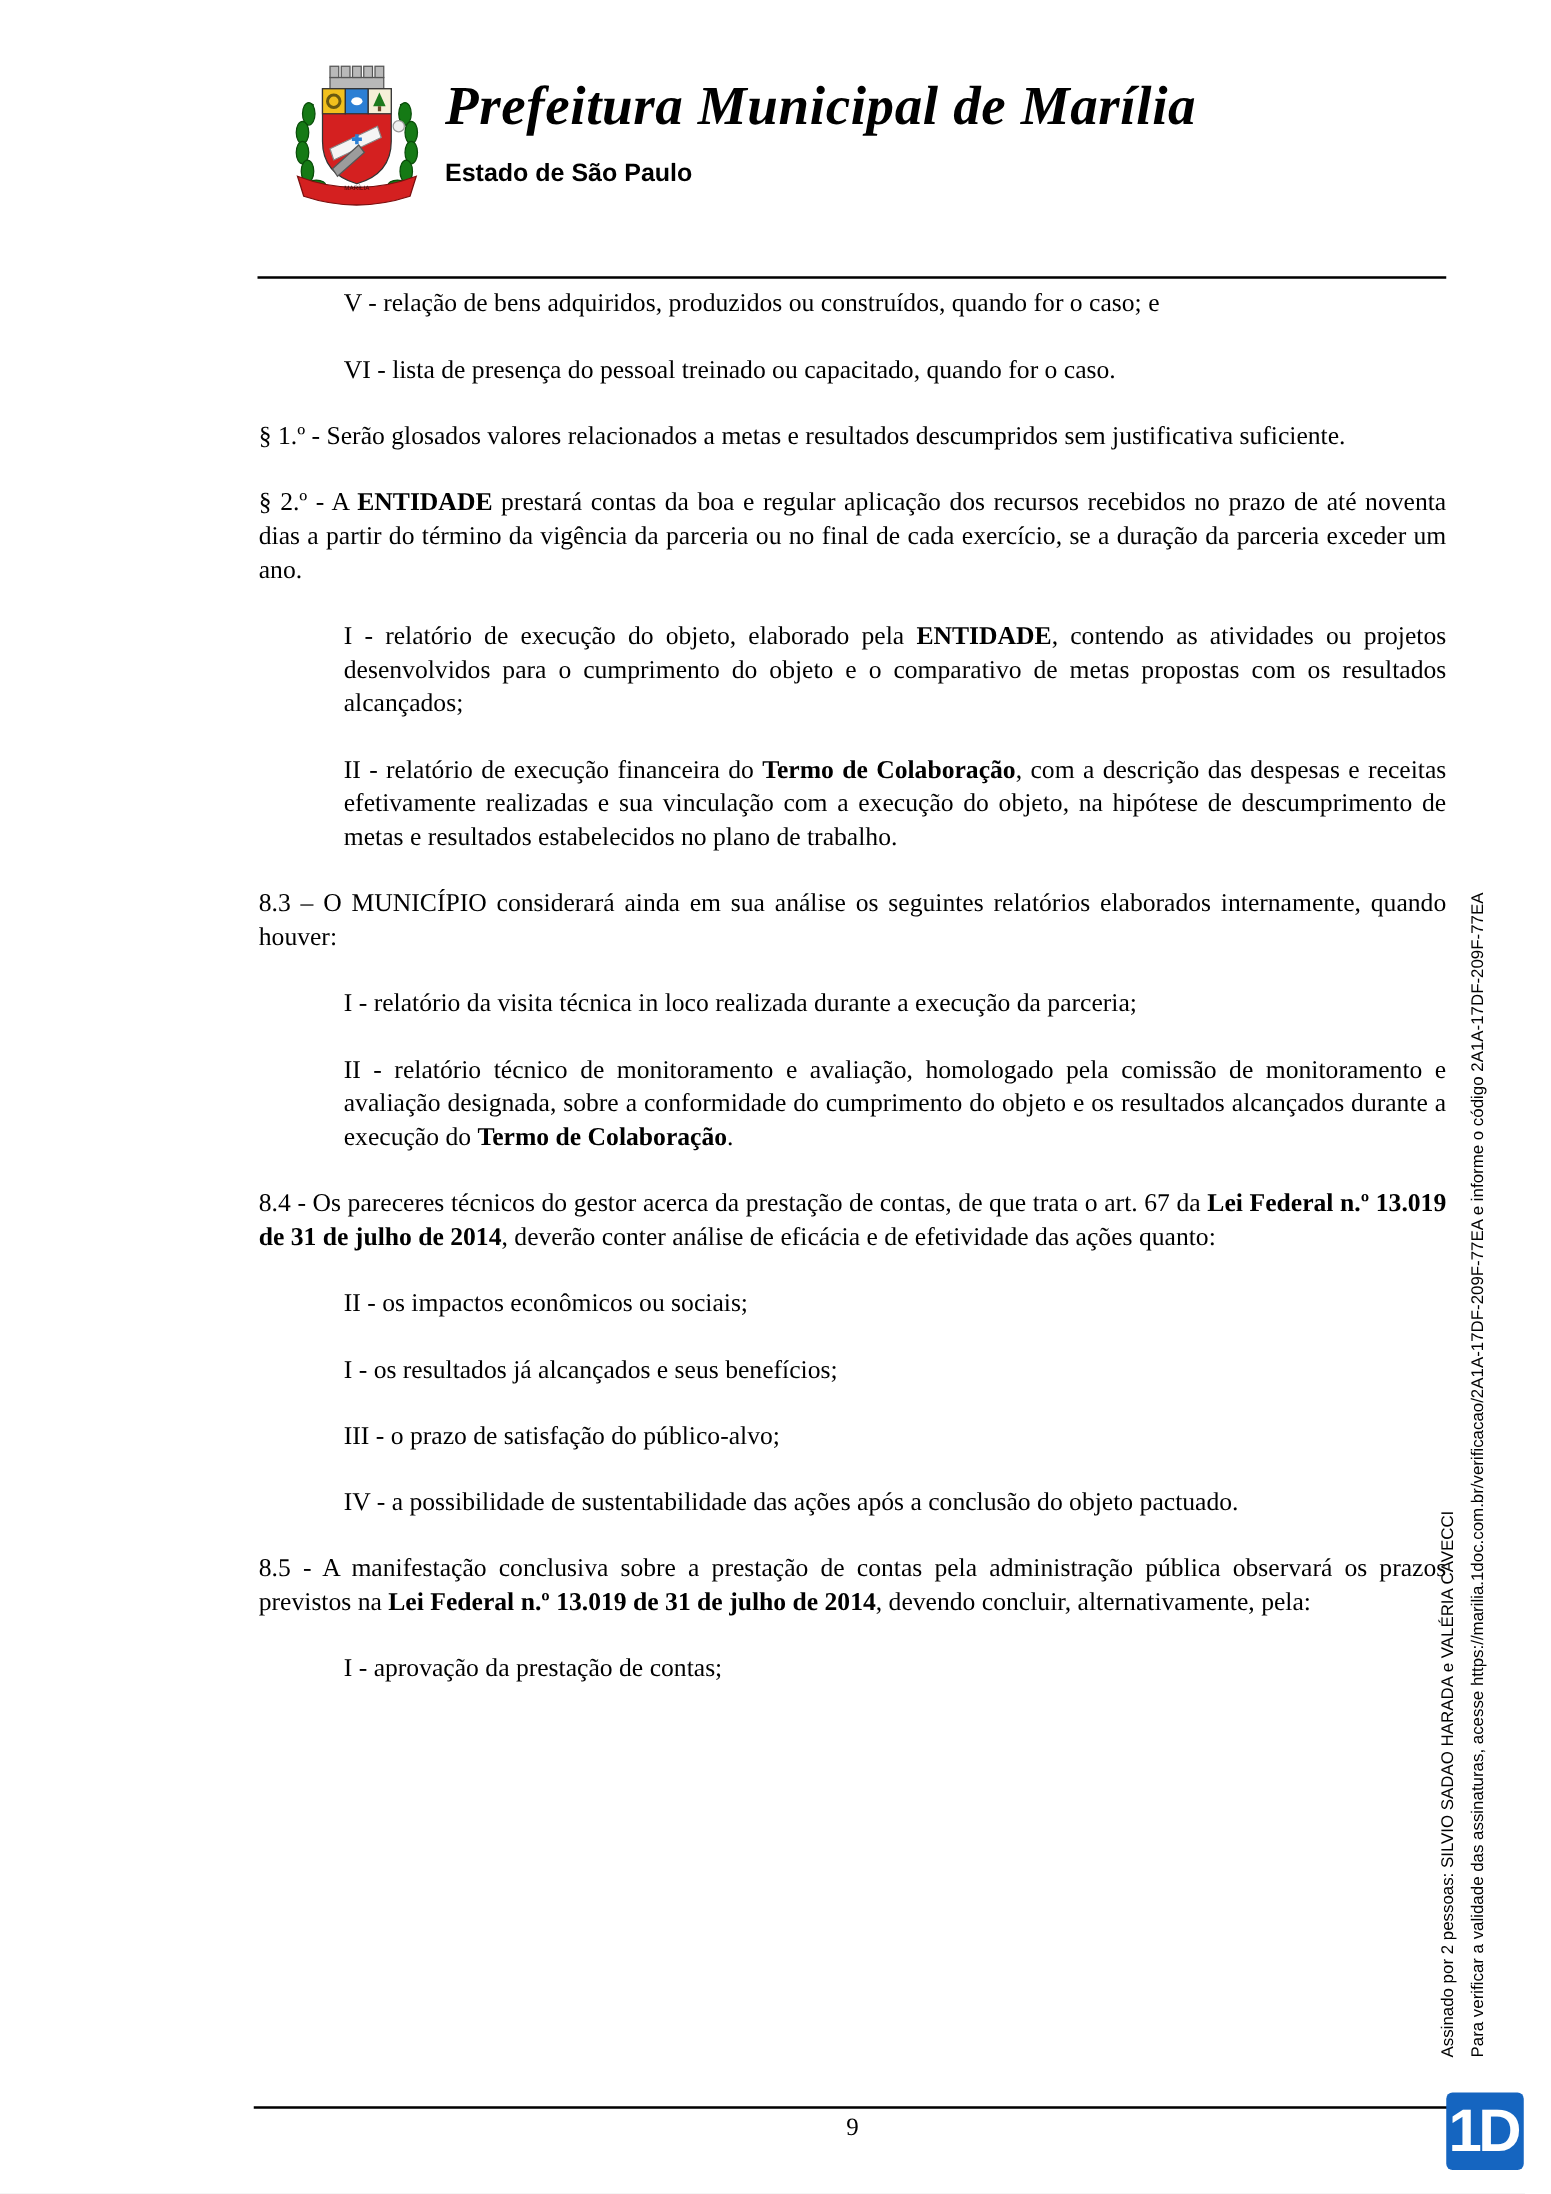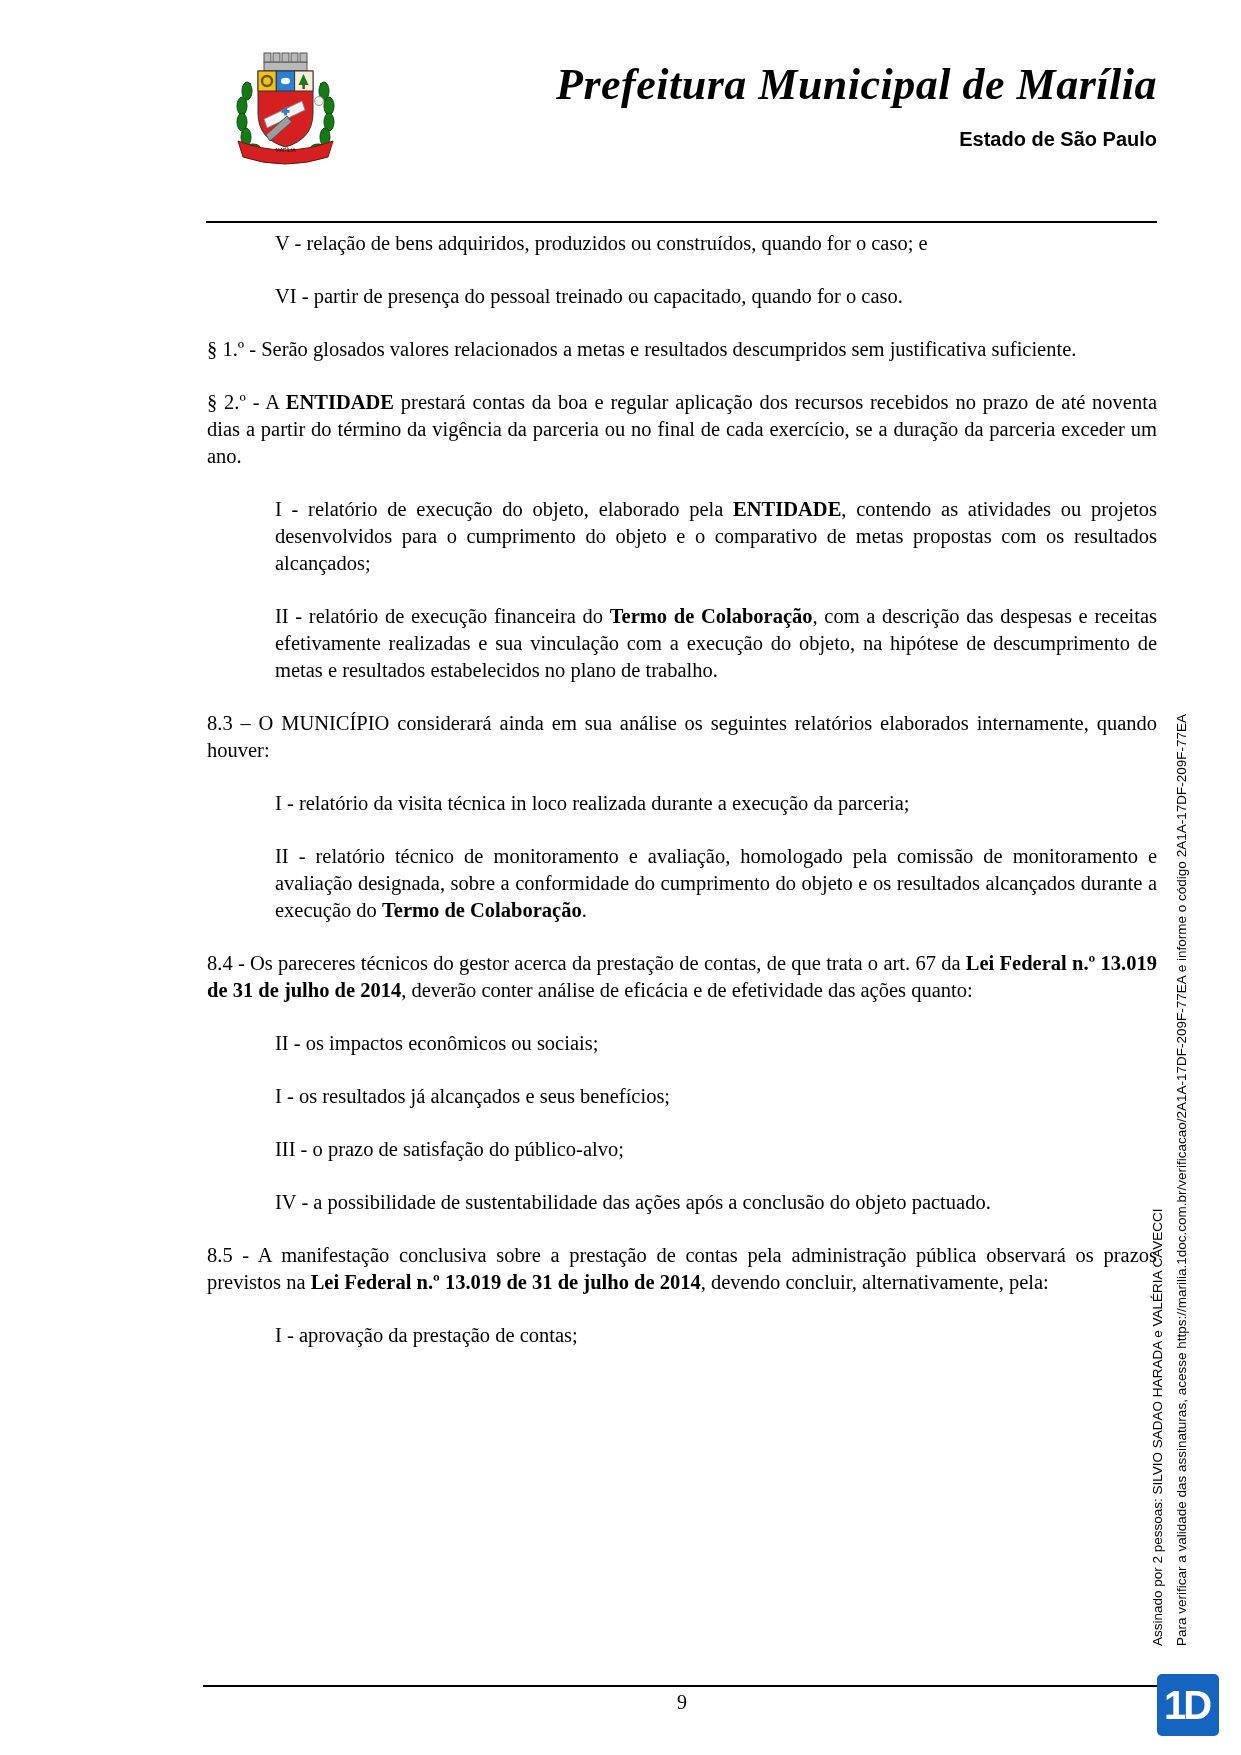--- a/index.html
+++ b/index.html
@@ -4,21 +4,21 @@
 <style>
   html,body{margin:0;padding:0;background:#e8e8e8;}
   .page{
     position:relative; width:1241px; height:1755px; background:#ffffff;
     font-family:"Liberation Serif", serif; color:#000; overflow:hidden;
     margin:0 auto;
   }
   
   .letterhead{position:absolute; left:228px; top:45px; width:929px; height:160px;}
   .coa{position:absolute; left:0; top:0;}
-  .head-text{position:absolute; left:128px; right:0; top:14px; text-align:right;}
+  .head-text{position:absolute; left:128px; right:0; top:14px; text-align:left;}
   .head-title{
     margin:0; font-family:"Liberation Serif", serif;
     font-size:44px; font-weight:bold; font-style:italic; letter-spacing:.5px;
     white-space:nowrap;
   }
   .head-subtitle{
     margin-top:18px; font-family:"Liberation Sans", sans-serif;
     font-weight:bold; font-size:20px;
   }
   .rule{position:absolute; background:#000; height:2px;}
@@ -41,21 +41,21 @@
     position:absolute; transform-origin:0 0; transform:rotate(-90deg);
     white-space:nowrap; font-family:"Liberation Sans", sans-serif;
     font-size:13.5px; line-height:1; color:#000;
   }
   .vtext-signed{left:1151px; top:1646px;}
   .vtext-verify{left:1175px; top:1646px;}
   .brand-logo{
     position:absolute; left:1157px; top:1674px; width:62px; height:62px;
     border-radius:5px; display:flex; align-items:center; justify-content:center;
     font-family:"Liberation Sans", sans-serif; font-weight:bold;
-    font-size:40px; color:#fff; letter-spacing:-3px; background:#1565c0;
+    font-size:48px; color:#fff; letter-spacing:-3px; background:#1565c0;
     padding-right:3px; box-sizing:border-box;
   }
 </style>
 </head>
 <body>
 
 <div class="page">
 
   <header class="letterhead">
     <svg class="coa" width="115" height="120" viewBox="0 0 115 120" aria-hidden="true">
@@ -112,21 +112,21 @@
     <div class="head-text">
       <h1 class="head-title">Prefeitura Municipal de Marília</h1>
       <div class="head-subtitle">Estado de São Paulo</div>
     </div>
   </header>
 
   <div class="rule rule-top"></div>
 
   <main class="doc-body">
       <p class="indent"><span>V - relação de bens adquiridos, produzidos ou construídos, quando for o caso; e</span></p>
-      <p class="indent"><span>VI - partir de presença do pessoal treinado ou capacitado, quando for o caso.</span></p>
+      <p class="indent"><span>VI - lista de presença do pessoal treinado ou capacitado, quando for o caso.</span></p>
       <p class=""><span>§ 1.º - Serão glosados valores relacionados a metas e resultados descumpridos sem justificativa suficiente.</span></p>
       <p class=""><span>§ 2.º - A </span><b>ENTIDADE</b><span> prestará contas da boa e regular aplicação dos recursos recebidos no prazo de até noventa dias a partir do término da vigência da parceria ou no final de cada exercício, se a duração da parceria exceder um ano.</span></p>
       <p class="indent"><span>I - relatório de execução do objeto, elaborado pela </span><b>ENTIDADE</b><span>, contendo as atividades ou projetos desenvolvidos para o cumprimento do objeto e o comparativo de metas propostas com os resultados alcançados;</span></p>
       <p class="indent"><span>II - relatório de execução financeira do </span><b>Termo de Colaboração</b><span>, com a descrição das despesas e receitas efetivamente realizadas e sua vinculação com a execução do objeto, na hipótese de descumprimento de metas e resultados estabelecidos no plano de trabalho.</span></p>
       <p class=""><span>8.3 – O MUNICÍPIO considerará ainda em sua análise os seguintes relatórios elaborados internamente, quando houver:</span></p>
       <p class="indent"><span>I - relatório da visita técnica in loco realizada durante a execução da parceria;</span></p>
       <p class="indent"><span>II - relatório técnico de monitoramento e avaliação, homologado pela comissão de monitoramento e avaliação designada, sobre a conformidade do cumprimento do objeto e os resultados alcançados durante a execução do </span><b>Termo de Colaboração</b><span>.</span></p>
       <p class=""><span>8.4 - Os pareceres técnicos do gestor acerca da prestação de contas, de que trata o art. 67 da </span><b>Lei Federal n.º 13.019 de 31 de julho de 2014</b><span>, deverão conter análise de eficácia e de efetividade das ações quanto:</span></p>
       <p class="indent"><span>II - os impactos econômicos ou sociais;</span></p>
       <p class="indent"><span>I - os resultados já alcançados e seus benefícios;</span></p>

